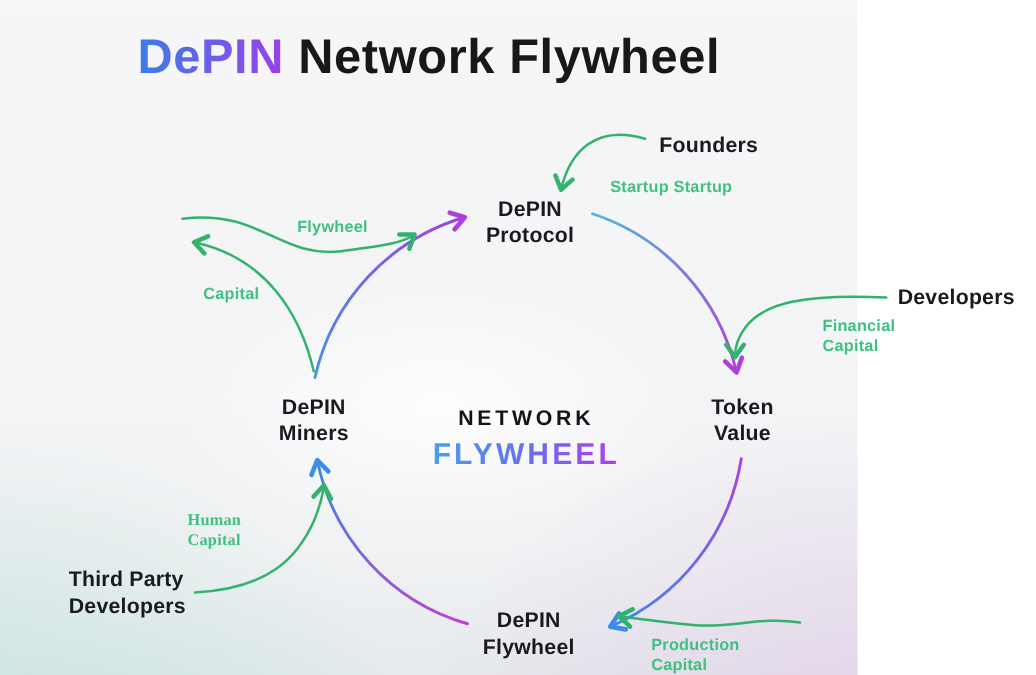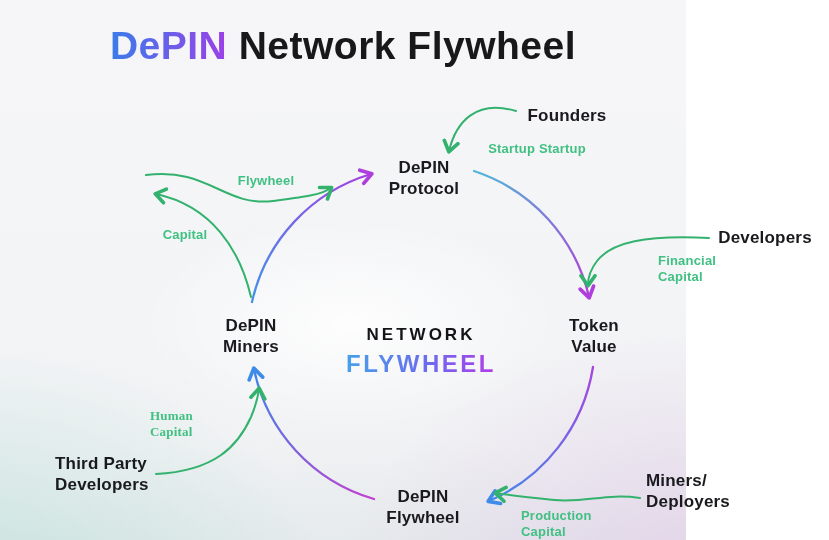--- a/index.html
+++ b/index.html
@@ -118,24 +118,20 @@
     <span>DePIN</span><br>
     <span>Flywheel</span>
   </div>
   <div class="node" style="left:251px;top:336px;">
     <span>DePIN</span><br>
     <span>Miners</span>
   </div>
 
   <div class="node" style="left:567px;top:116px;">Founders</div>
   <div class="node" style="left:765px;top:238px;">Developers</div>
-  <div class="node node-left" style="left:646px;top:470px;">
-    <span>Miners/</span><br>
-    <span>Deployers</span>
-  </div>
   <div class="node node-left" style="left:55px;top:453px;">
     <span>Third Party</span><br>
     <span>Developers</span>
   </div>
 
   <div class="flow-label centered" style="left:537px;top:149px;">Startup Startup</div>
   <div class="flow-label centered" style="left:266px;top:181px;">Flywheel</div>
   <div class="flow-label centered" style="left:185px;top:235px;">Capital</div>
   <div class="flow-label" style="left:627px;top:253px;margin-left:31px;">
     <span>Financial</span><br>

